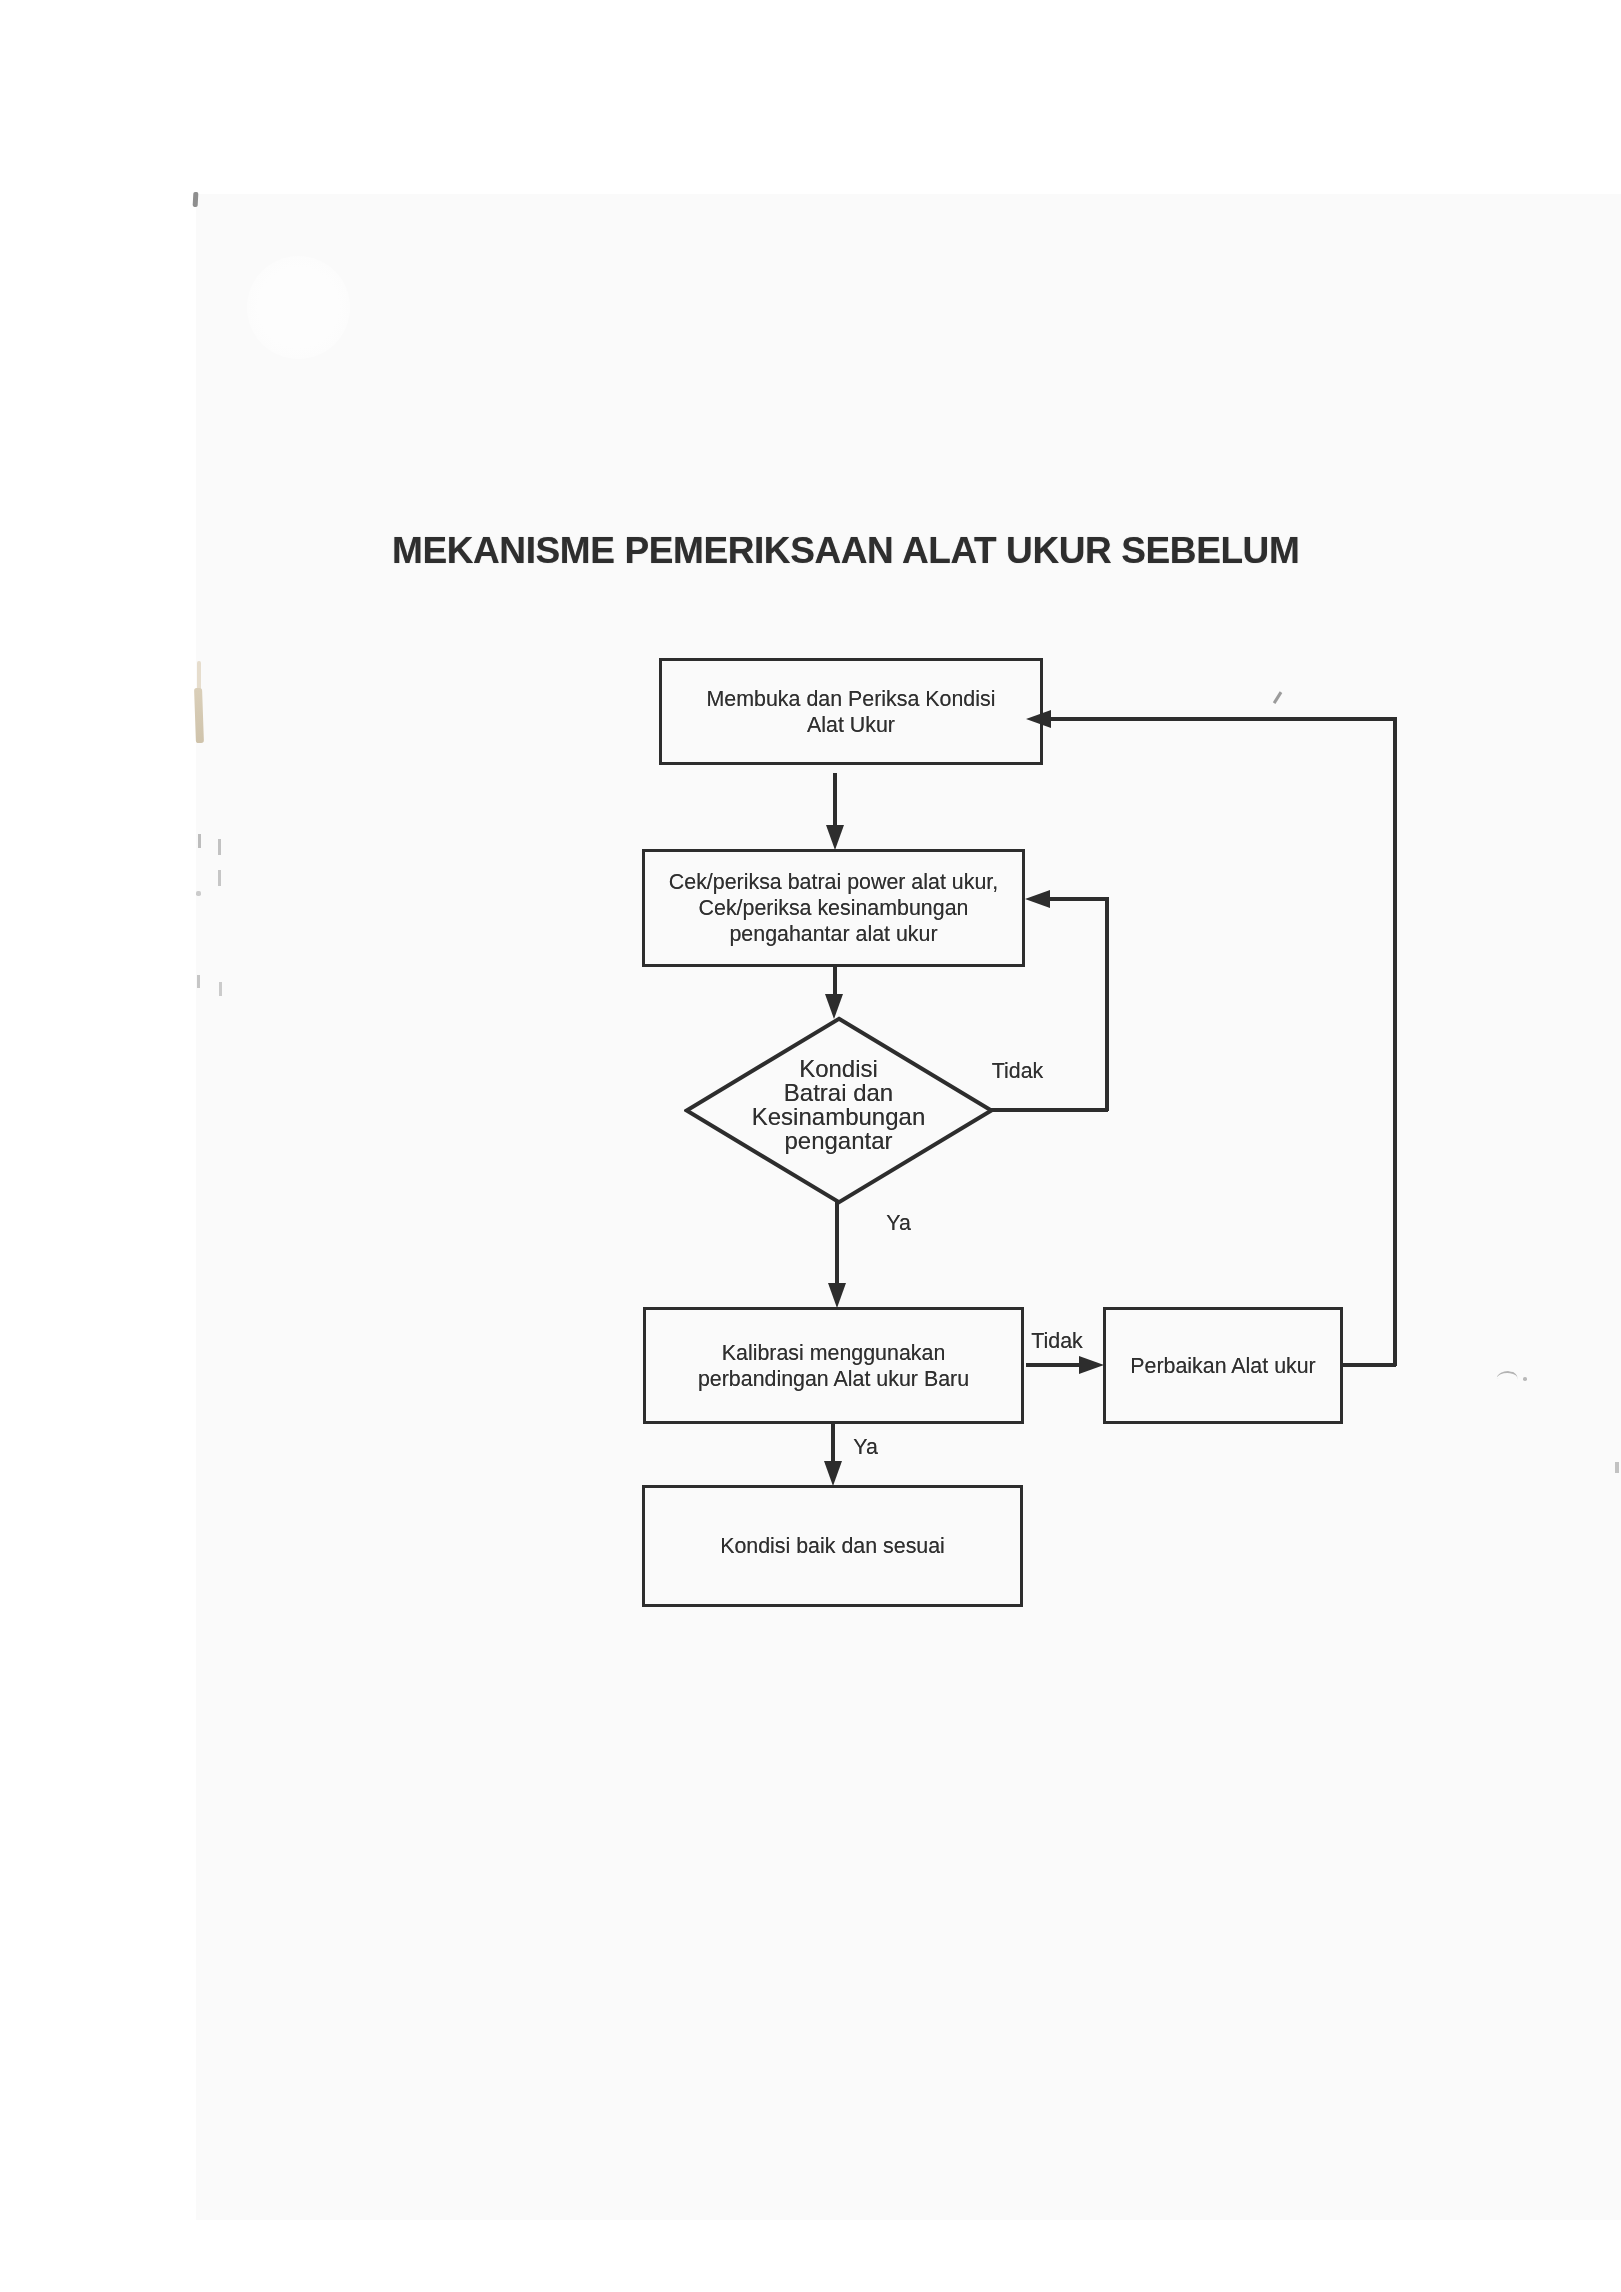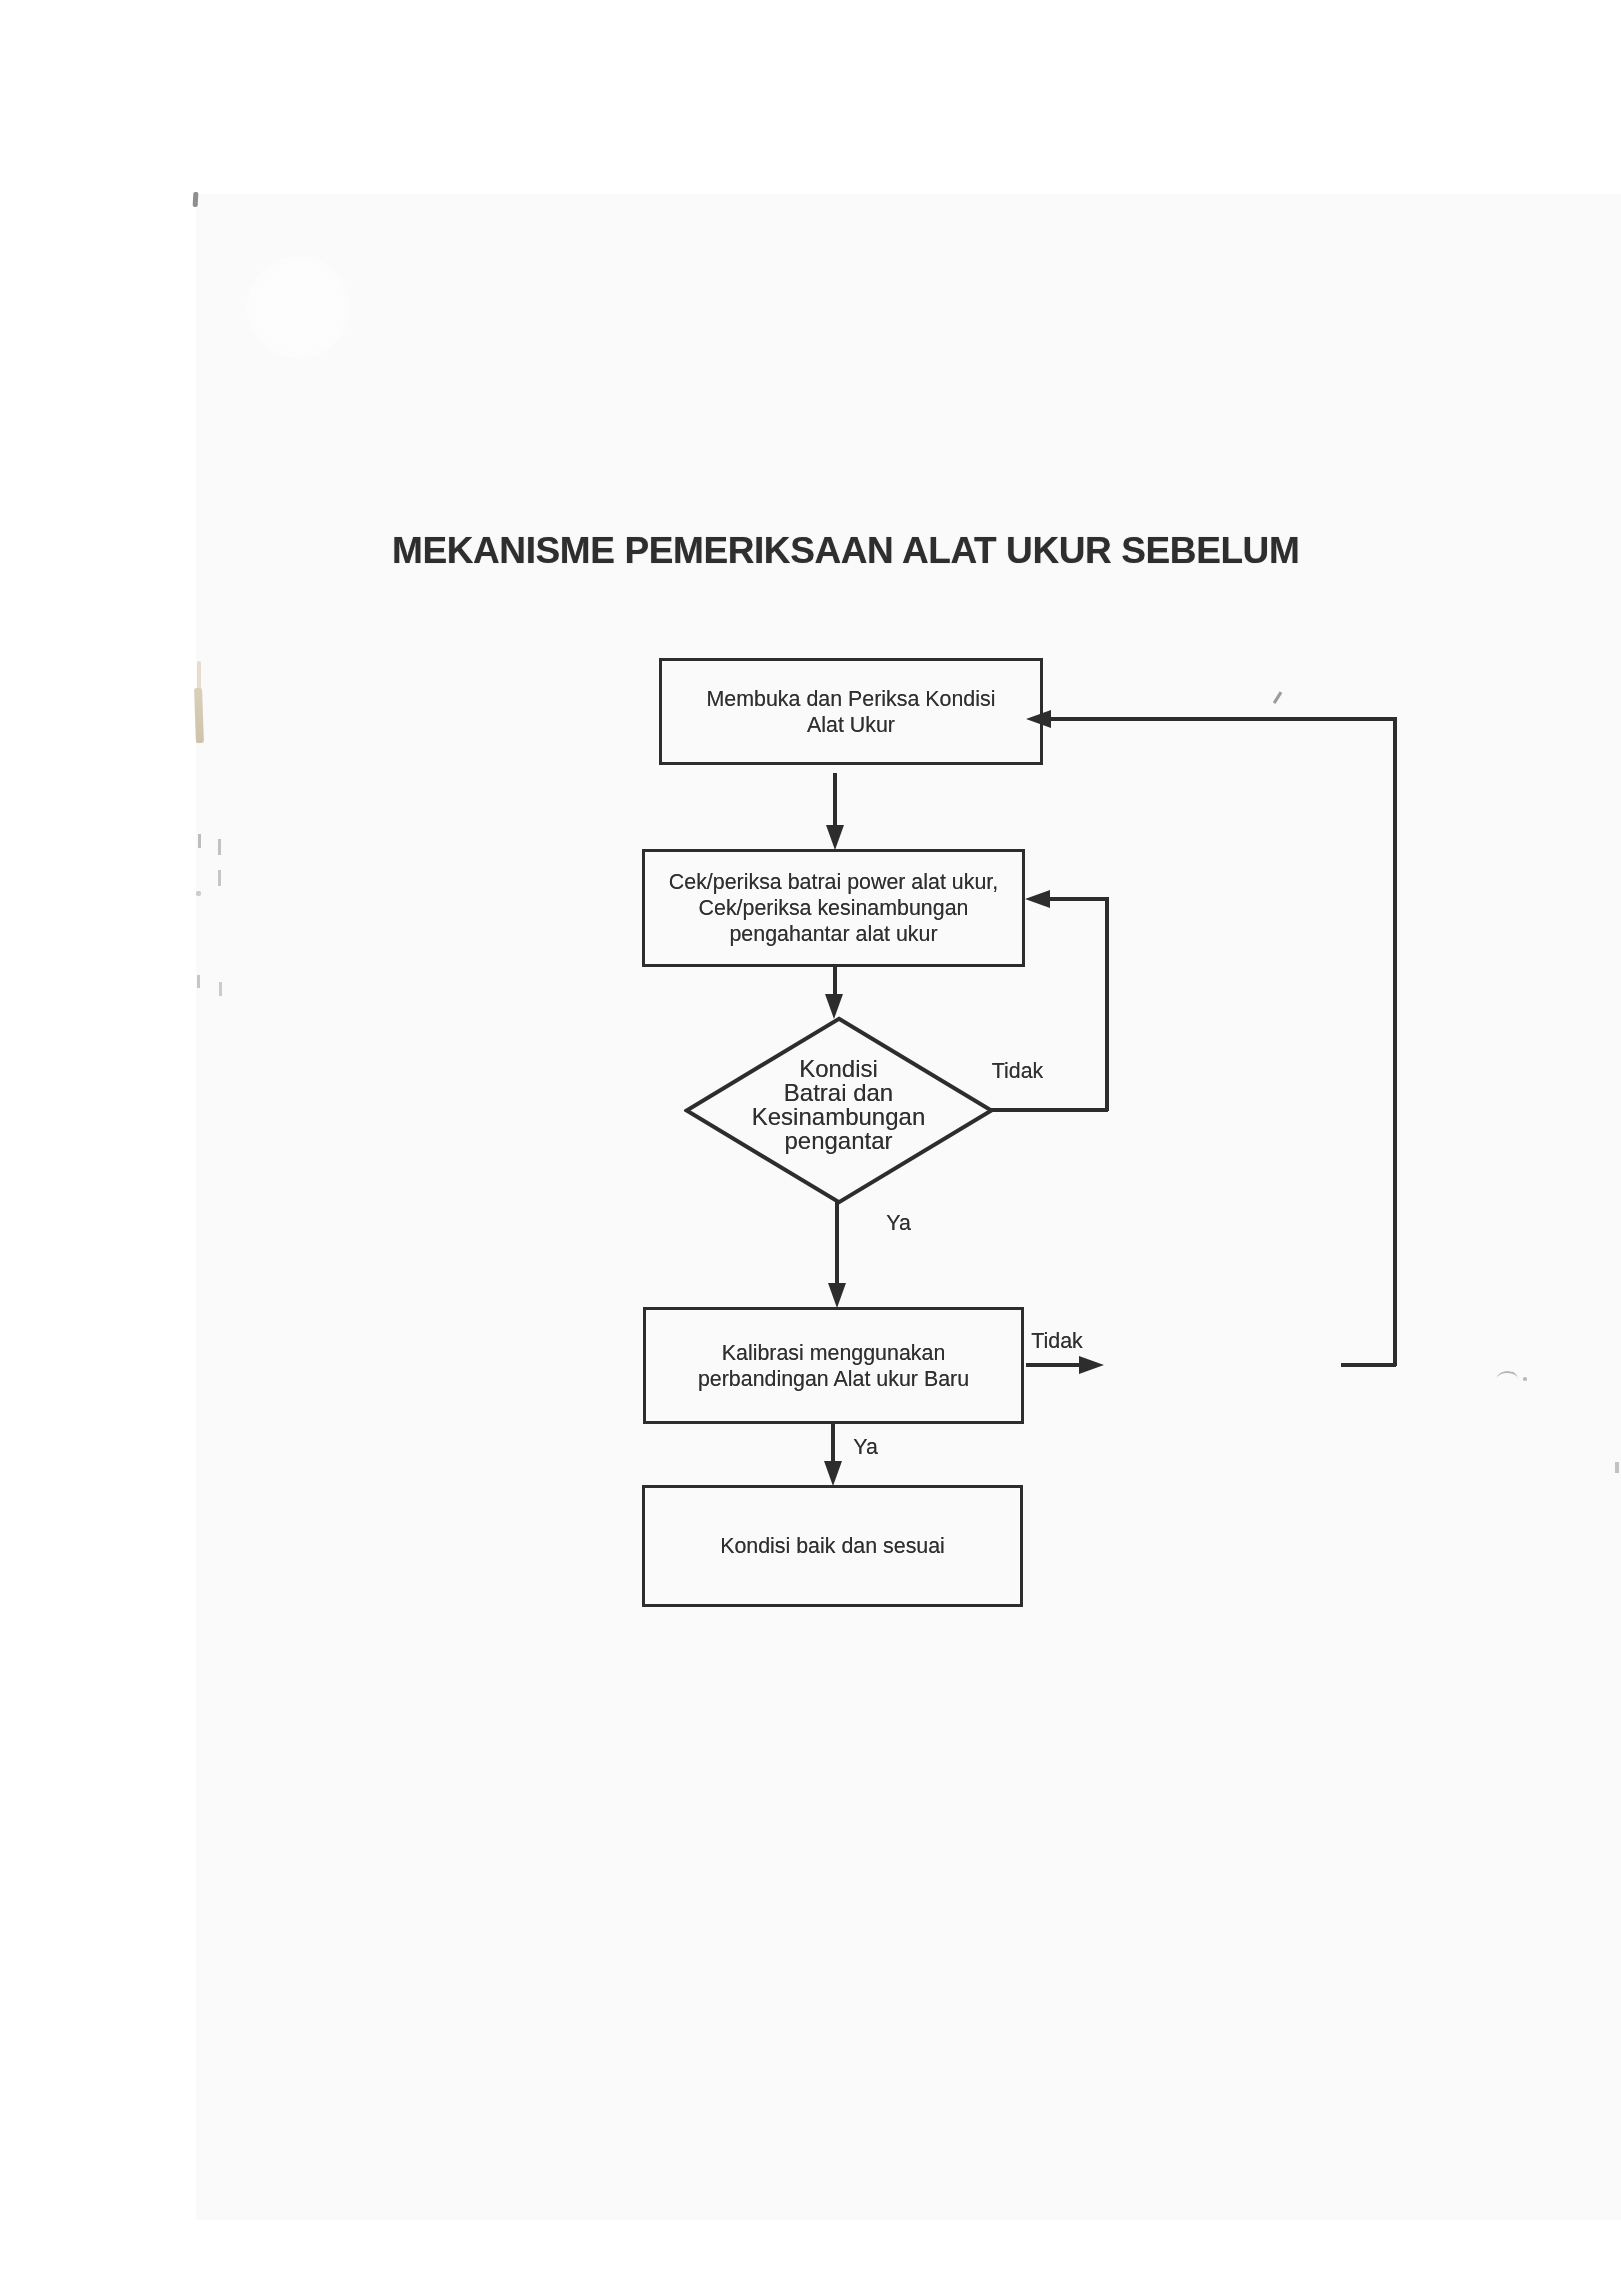--- a/index.html
+++ b/index.html
@@ -109,20 +109,21 @@
     <div>MEKANISME PEMERIKSAAN ALAT UKUR SEBELUM</div>
   </div>
 
   <div class="node-box" id="box-membuka">Membuka dan Periksa Kondisi
 Alat Ukur</div>
   <div class="node-box" id="box-kalibrasi">Kalibrasi menggunakan
 perbandingan Alat ukur Baru</div>
   <div class="node-box" id="box-cek">Cek/periksa batrai power alat ukur,
 Cek/periksa kesinambungan
 pengahantar alat ukur</div>
+  <div class="node-box" id="box-perbaikan">Perbaikan Alat ukur</div>
   <div class="node-box" id="box-kondisi-baik">Kondisi baik dan sesuai</div>
 
   <svg class="diamond-svg" width="310" height="189" viewBox="0 0 348 212">
     <polygon points="174,3 345,106 174,209 3,106"></polygon>
   </svg>
   <div class="diamond-label">Kondisi
 Batrai dan
 Kesinambungan
 pengantar</div>
 

